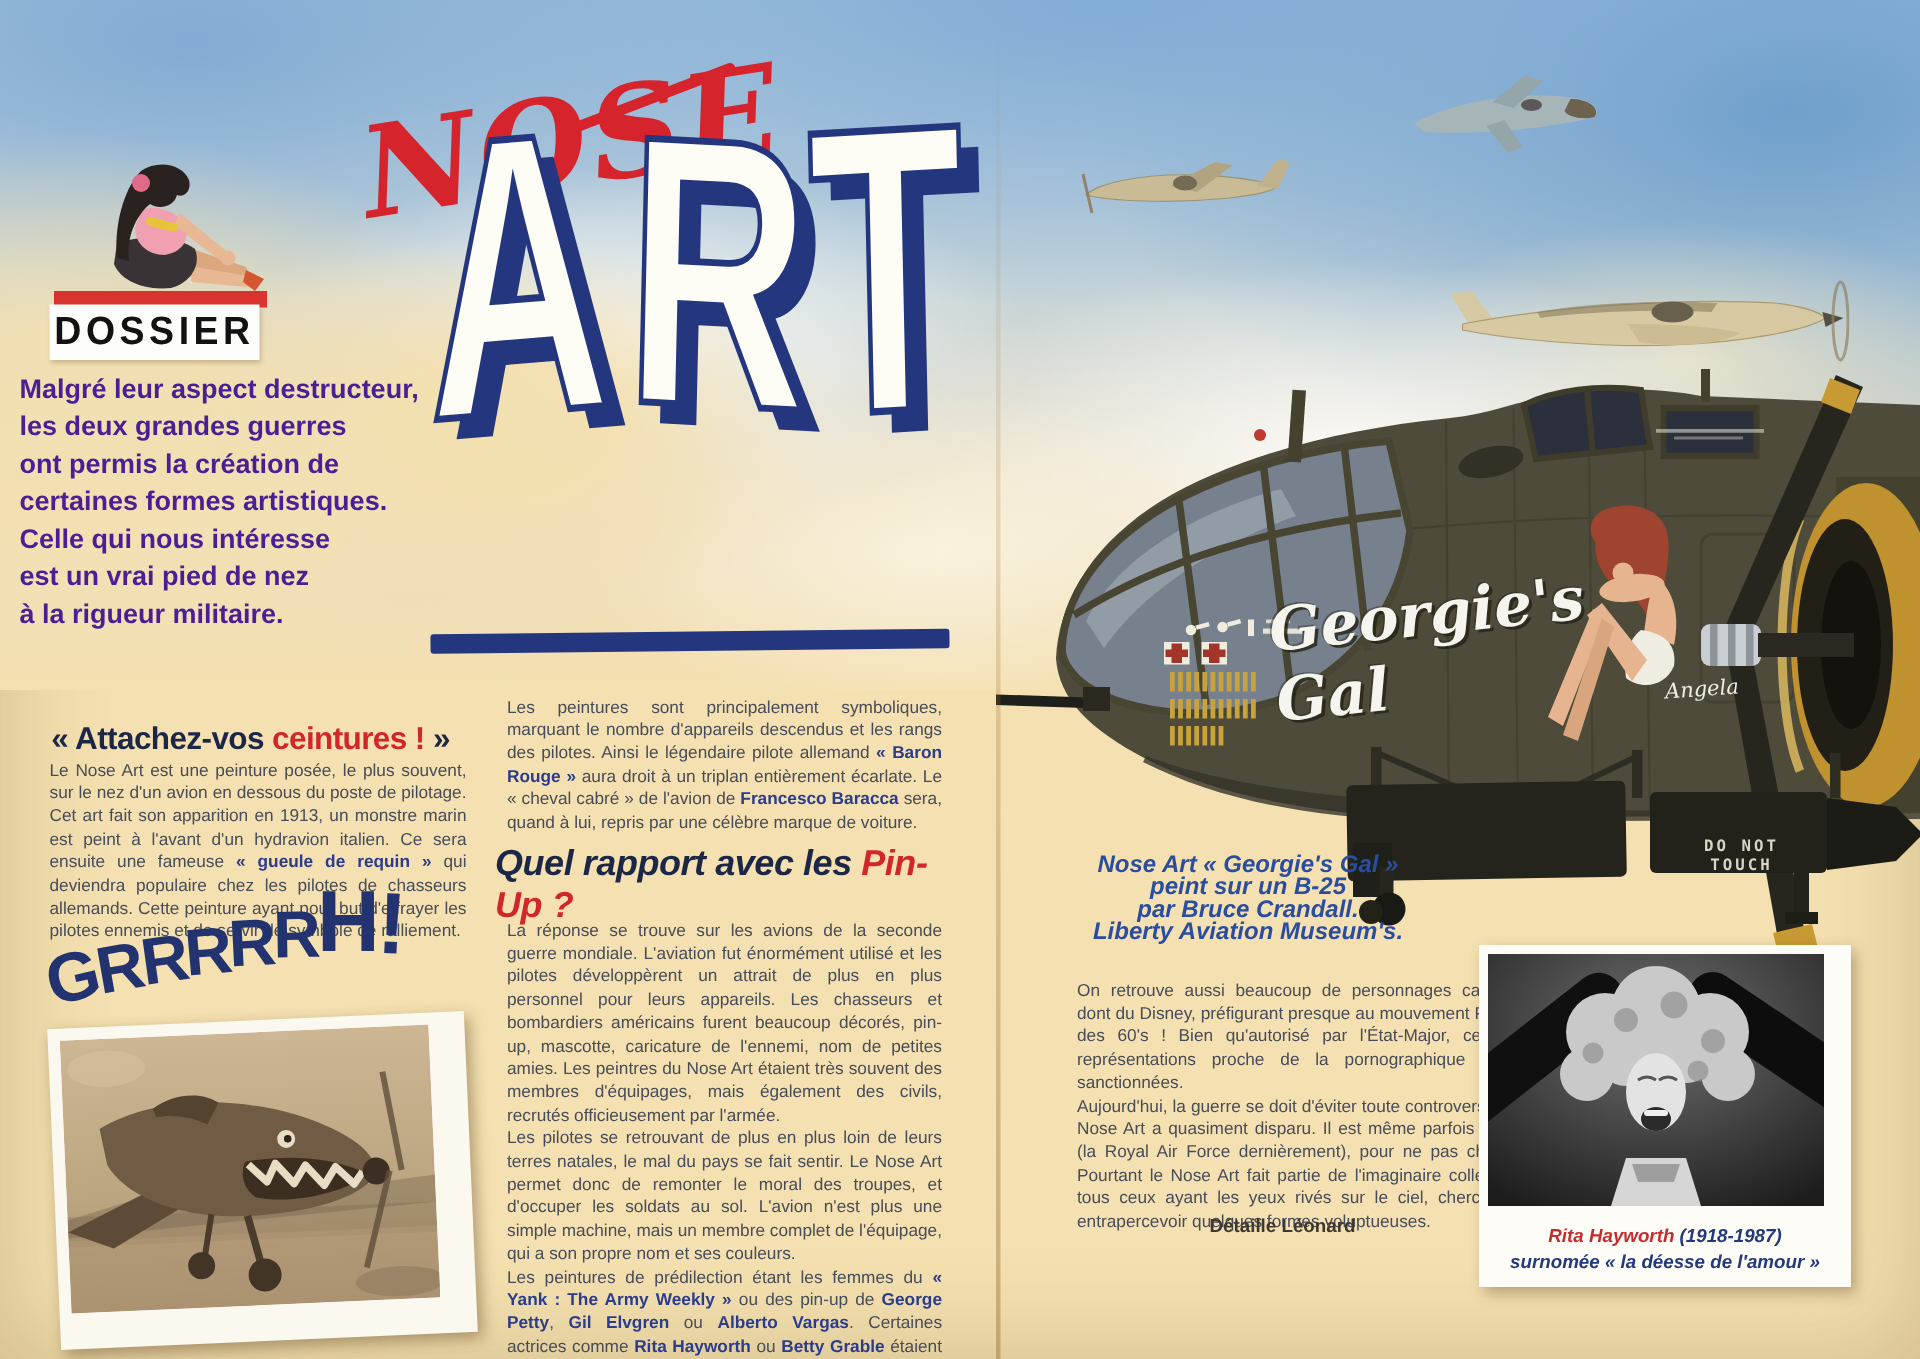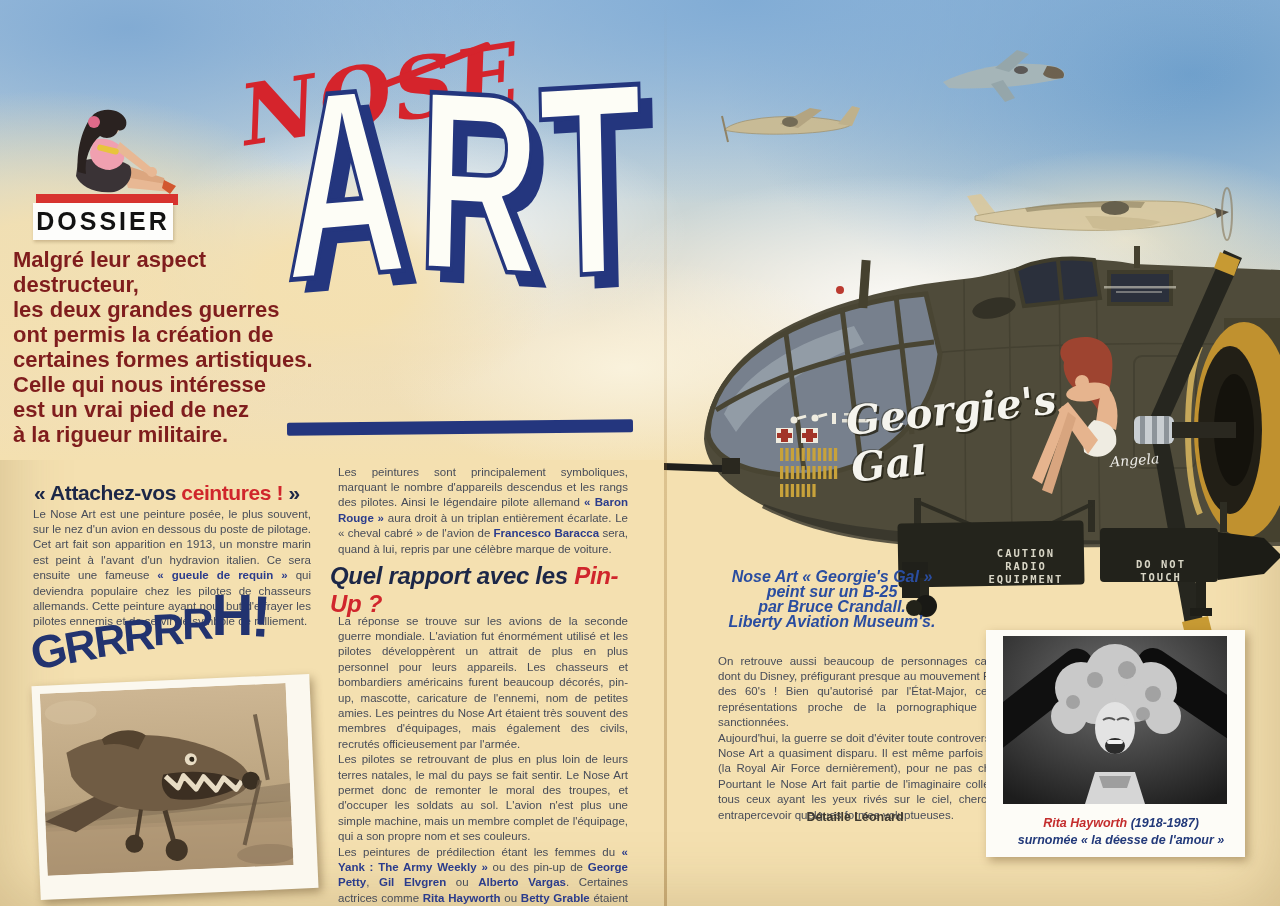--- a/index.html
+++ b/index.html
@@ -24,22 +24,22 @@
   .skyplane{position:absolute;opacity:.9;}
   
   .dossier{position:absolute;left:28px;top:104px;width:154px;height:136px;}
   .dossier .girl{position:absolute;left:8px;top:0;}
   .dossier .redbar{position:absolute;left:8px;top:90px;width:142px;height:11px;background:#d8332f;}
   .dossier .label-box{position:absolute;left:5px;top:99px;width:140px;height:37px;background:#fdfdfb;
       display:flex;align-items:center;justify-content:center;box-shadow:1px 2px 3px rgba(90,60,20,.25);}
   .dossier .label-box span{font-weight:bold;font-size:25px;letter-spacing:3px;color:#121212;
       font-family:"Liberation Sans",sans-serif;transform:scaleY(1.05);}
   
-  .intro{position:absolute;left:13px;top:247px;width:306px;font-weight:bold;font-size:22px;
-      line-height:25px;color:#7f1d1d;white-space:pre-line;}
+  .intro{position:absolute;left:13px;top:247px;width:306px;font-weight:bold;font-size:18px;
+      line-height:25px;color:#4c1d95;white-space:pre-line;}
   .nose{position:absolute;left:240px;top:48px;width:240px;font-family:"DejaVu Serif",serif;
       font-style:italic;font-weight:bold;font-size:84px;color:#d5242c;transform:rotate(-9deg);
       letter-spacing:2px;}
   .nose::after{content:"";position:absolute;right:-18px;top:26px;width:118px;height:7px;
       background:#d5242c;border-radius:4px;transform:rotate(-12deg);}
   .art{position:absolute;left:288px;top:148px;display:flex;gap:6px;}
   .art span{font-weight:bold;font-size:168px;line-height:1;color:#fdfdf6;
       -webkit-text-stroke:3px #24367e;text-shadow:13px 9px 0 #24367e;}
   .art span:nth-child(1){transform:scaleY(1.58) rotate(-3deg);transform-origin:bottom;}
   .art span:nth-child(2){transform:scaleY(1.52) rotate(2deg) translateY(-4px);transform-origin:bottom;}
@@ -63,21 +63,21 @@
   .p-mid2{position:absolute;left:338px;top:602px;width:290px;}
   .p-right{position:absolute;left:678px;top:642px;width:304px;margin-left:40px;}
   .byline{position:absolute;left:700px;top:810px;width:310px;text-align:center;font-weight:bold;
       font-size:12.5px;color:#3e3930;}
   .plane-caption{position:absolute;left:710px;top:569px;width:244px;text-align:center;font-weight:bold;
       font-style:italic;font-size:16px;line-height:15px;color:#2a4da0;white-space:pre-line;}
   
   .shark{position:absolute;left:36px;top:680px;width:262px;height:198px;background:#fbf8ef;
       padding:8px;transform:rotate(-2.5deg);box-shadow:3px 4px 10px rgba(70,45,15,.4);}
   
-  .rita{position:absolute;left:986px;top:630px;width:236px;background:#fdfcf7;padding:6px 6px 8px 17px;
+  .rita{position:absolute;left:986px;top:630px;width:236px;background:#fdfcf7;padding:6px 6px 8px 6px;
       box-shadow:3px 4px 9px rgba(90,60,20,.38);}
   .rita .cap{margin-top:7px;text-align:center;font-weight:bold;font-style:italic;font-size:12.5px;
       line-height:17px;color:#233a7a;}
   .seg-rred{color:#c42d2d;}
   
   .plane-wrap{position:absolute;left:664px;top:234px;width:616px;height:430px;}
   .georgie{position:absolute;left:848px;top:384px;width:250px;font-family:"DejaVu Serif",serif;
       font-style:italic;font-weight:bold;font-size:40px;color:#f5f4ee;transform:rotate(-6deg);
       text-shadow:2px 2px 0 rgba(40,38,25,.85),-1px -1px 0 rgba(40,38,25,.45);}
   .angela{position:absolute;left:1110px;top:452px;font-family:"DejaVu Serif",serif;font-style:italic;
@@ -247,23 +247,20 @@
         <rect x="256" y="344" width="9" height="26" fill="#26261e"></rect>
         <circle cx="262" cy="372" r="11" fill="#191915"></circle>
         <circle cx="250" cy="374" r="8" fill="#222219"></circle>
         <rect x="532" y="348" width="10" height="28" fill="#22221b"></rect>
           <rect x="526" y="374" width="22" height="8" fill="#1e1e18"></rect>
       </g>
     </svg>
   </div>
   <div class="georgie">Georgie's Gal</div>
   <div class="angela">Angela</div>
-  <div class="stencil caution-label">CAUTION
-RADIO
-EQUIPMENT</div>
   <div class="stencil donot-label">DO NOT
 TOUCH</div>
 
   <div class="gutter"></div>
 
   <div class="dossier">
     <svg class="girl" width="140" height="100">
       <polygon points="88,70 134,80 136,88 92,84" fill="#e8b894"></polygon>
       <polygon points="92,62 128,74 130,80 94,74" fill="#dca67f"></polygon>
       <path d="M128 76 L140 82 L134 90 L126 84 Z" fill="#d2572f"></path>

